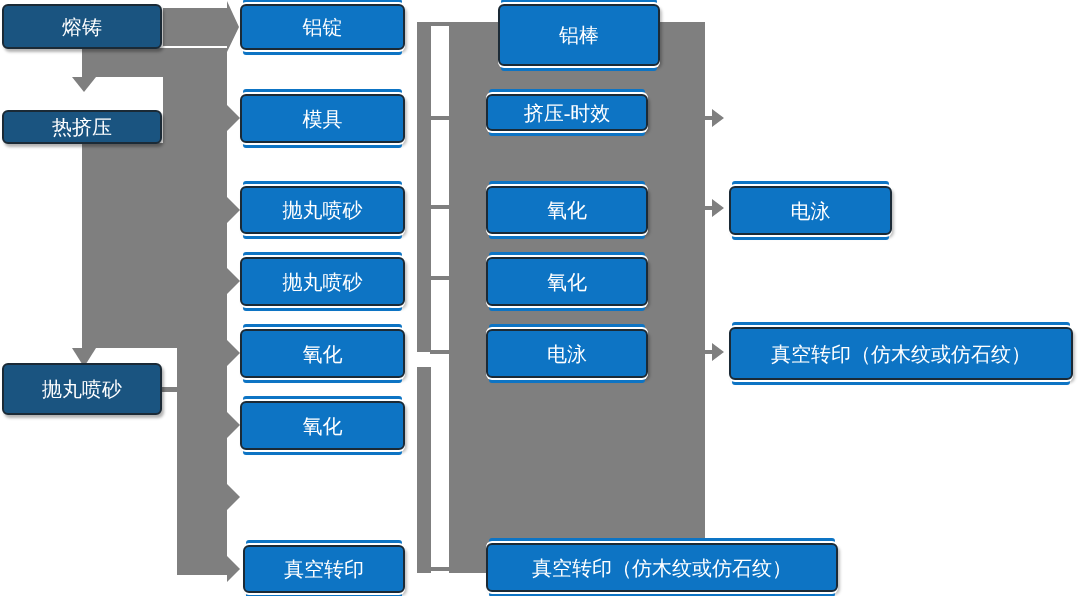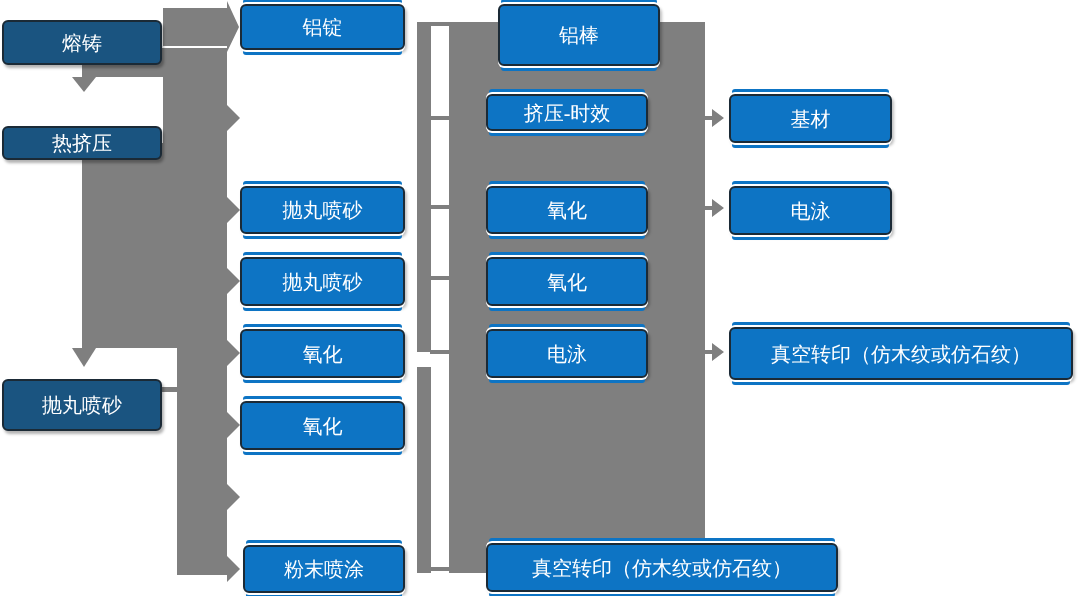--- a/index.html
+++ b/index.html
@@ -22,21 +22,20 @@
       0 -2px 0 0 #ffffff,
       0 2px 0 0 #ffffff,
       0 -8px 0 -3px #0d74c4,
       0 8px 0 -3px #0d74c4,
       2px 3px 3px rgba(0,0,0,0.25);
     font-family: Liberation Serif, serif;
   }
   .stage{
     background:#1a5480;
     box-shadow:2px 3px 3px rgba(0,0,0,0.30);
-    margin-top:16px;
   }
 </style>
 </head>
 <body>
 
 <div class="stage-area">
 
   <svg class="connector-layer" width="1084" height="596" viewBox="0 0 1084 596">
     <g fill="#7f7f7f">
 
@@ -81,30 +80,30 @@
       <path d="M705,206 H712 V199 L724,208 L712,217 V210 H705 Z"></path>
       <path d="M705,350 H712 V343 L724,352 L712,361 V354 H705 Z"></path>
     </g>
   </svg>
 
   <div class="node stage" style="left:2px;top:4px;width:160px;height:45px">熔铸</div>
   <div class="node stage" style="left:2px;top:110px;width:160px;height:34px">热挤压</div>
   <div class="node stage" style="left:2px;top:363px;width:160px;height:52px">抛丸喷砂</div>
 
   <div class="node process" style="left:240px;top:4px;width:165px;height:46px">铝锭</div>
+  <div class="node process" style="left:240px;top:94px;width:165px;height:49px">模具</div>
   <div class="node process" style="left:240px;top:186px;width:165px;height:48px">抛丸喷砂</div>
   <div class="node process" style="left:240px;top:257px;width:165px;height:49px">抛丸喷砂</div>
   <div class="node process" style="left:240px;top:329px;width:165px;height:49px">氧化</div>
   <div class="node process" style="left:240px;top:401px;width:165px;height:49px">氧化</div>
-  <div class="node process" style="left:243px;top:545px;width:162px;height:48px">粉末喷涂</div>
+  <div class="node process" style="left:243px;top:545px;width:162px;height:48px">真空转印</div>
 
   <div class="node process" style="left:498px;top:4px;width:162px;height:62px">铝棒</div>
   <div class="node process" style="left:486px;top:94px;width:162px;height:37px">挤压-时效</div>
   <div class="node process" style="left:486px;top:186px;width:162px;height:48px">氧化</div>
   <div class="node process" style="left:486px;top:257px;width:162px;height:49px">氧化</div>
   <div class="node process" style="left:486px;top:329px;width:162px;height:49px">电泳</div>
   <div class="node process" style="left:486px;top:543px;width:352px;height:49px">真空转印（仿木纹或仿石纹）</div>
 
-  <div class="node process" style="left:729px;top:94px;width:163px;height:49px">基材</div>
   <div class="node process" style="left:729px;top:186px;width:163px;height:49px">电泳</div>
   <div class="node process" style="left:729px;top:327px;width:344px;height:53px">真空转印（仿木纹或仿石纹）</div>
 
 </div>
 
 </body></html>

